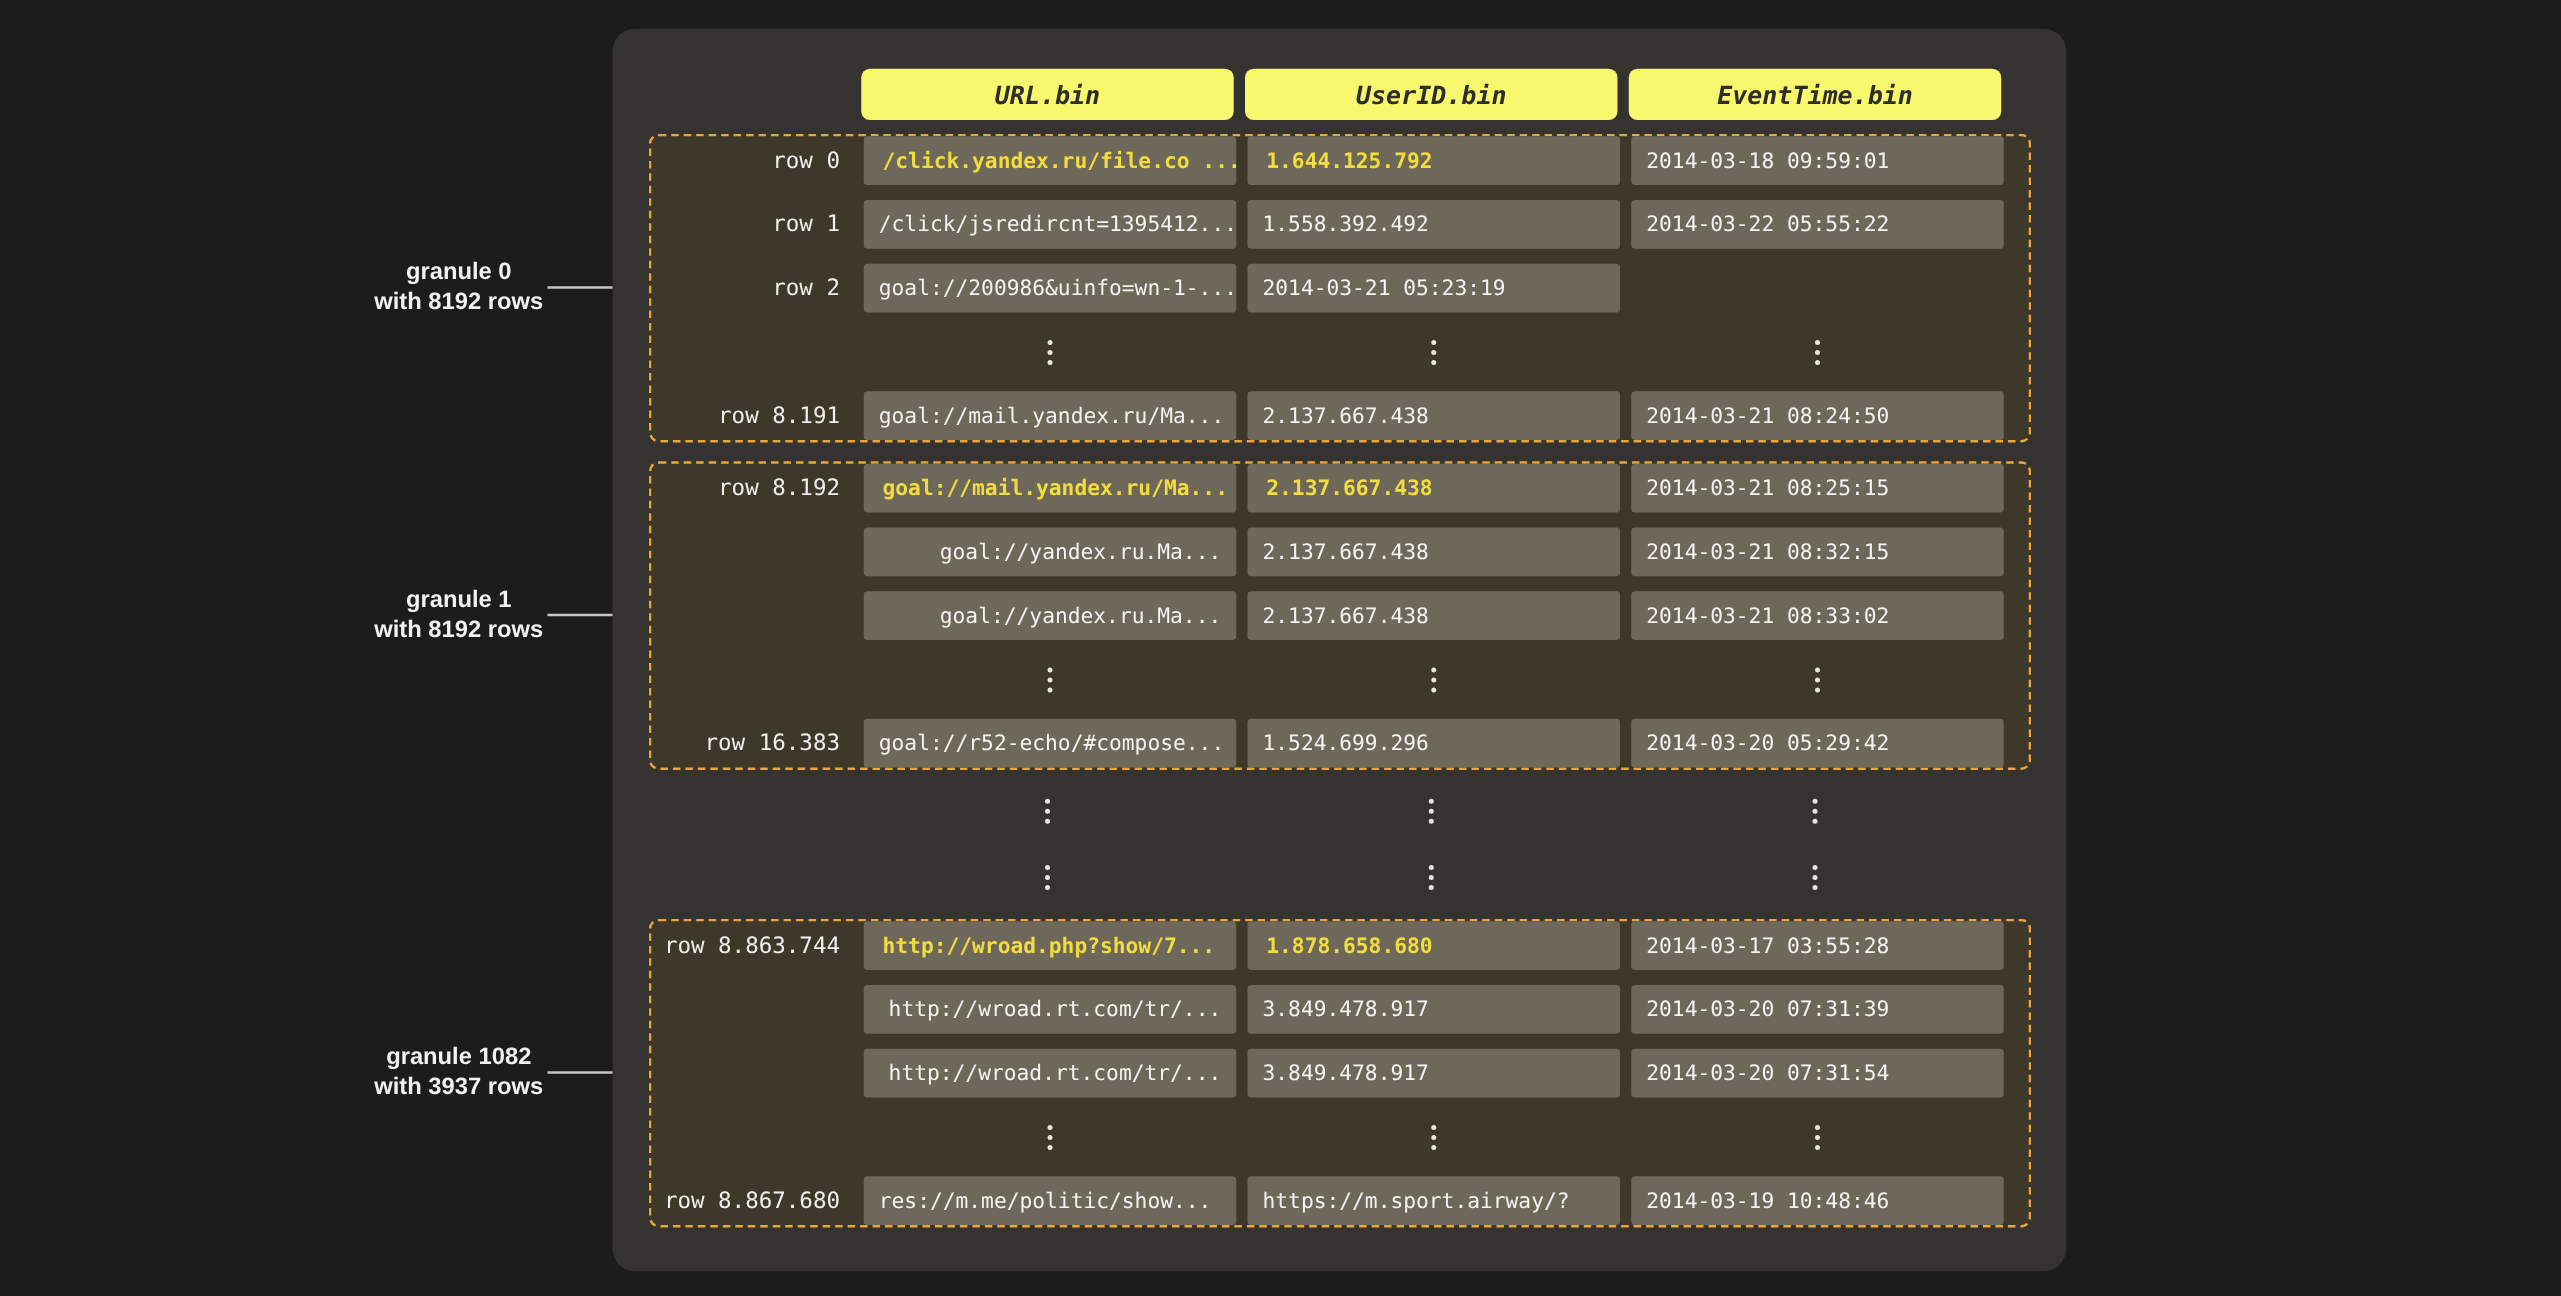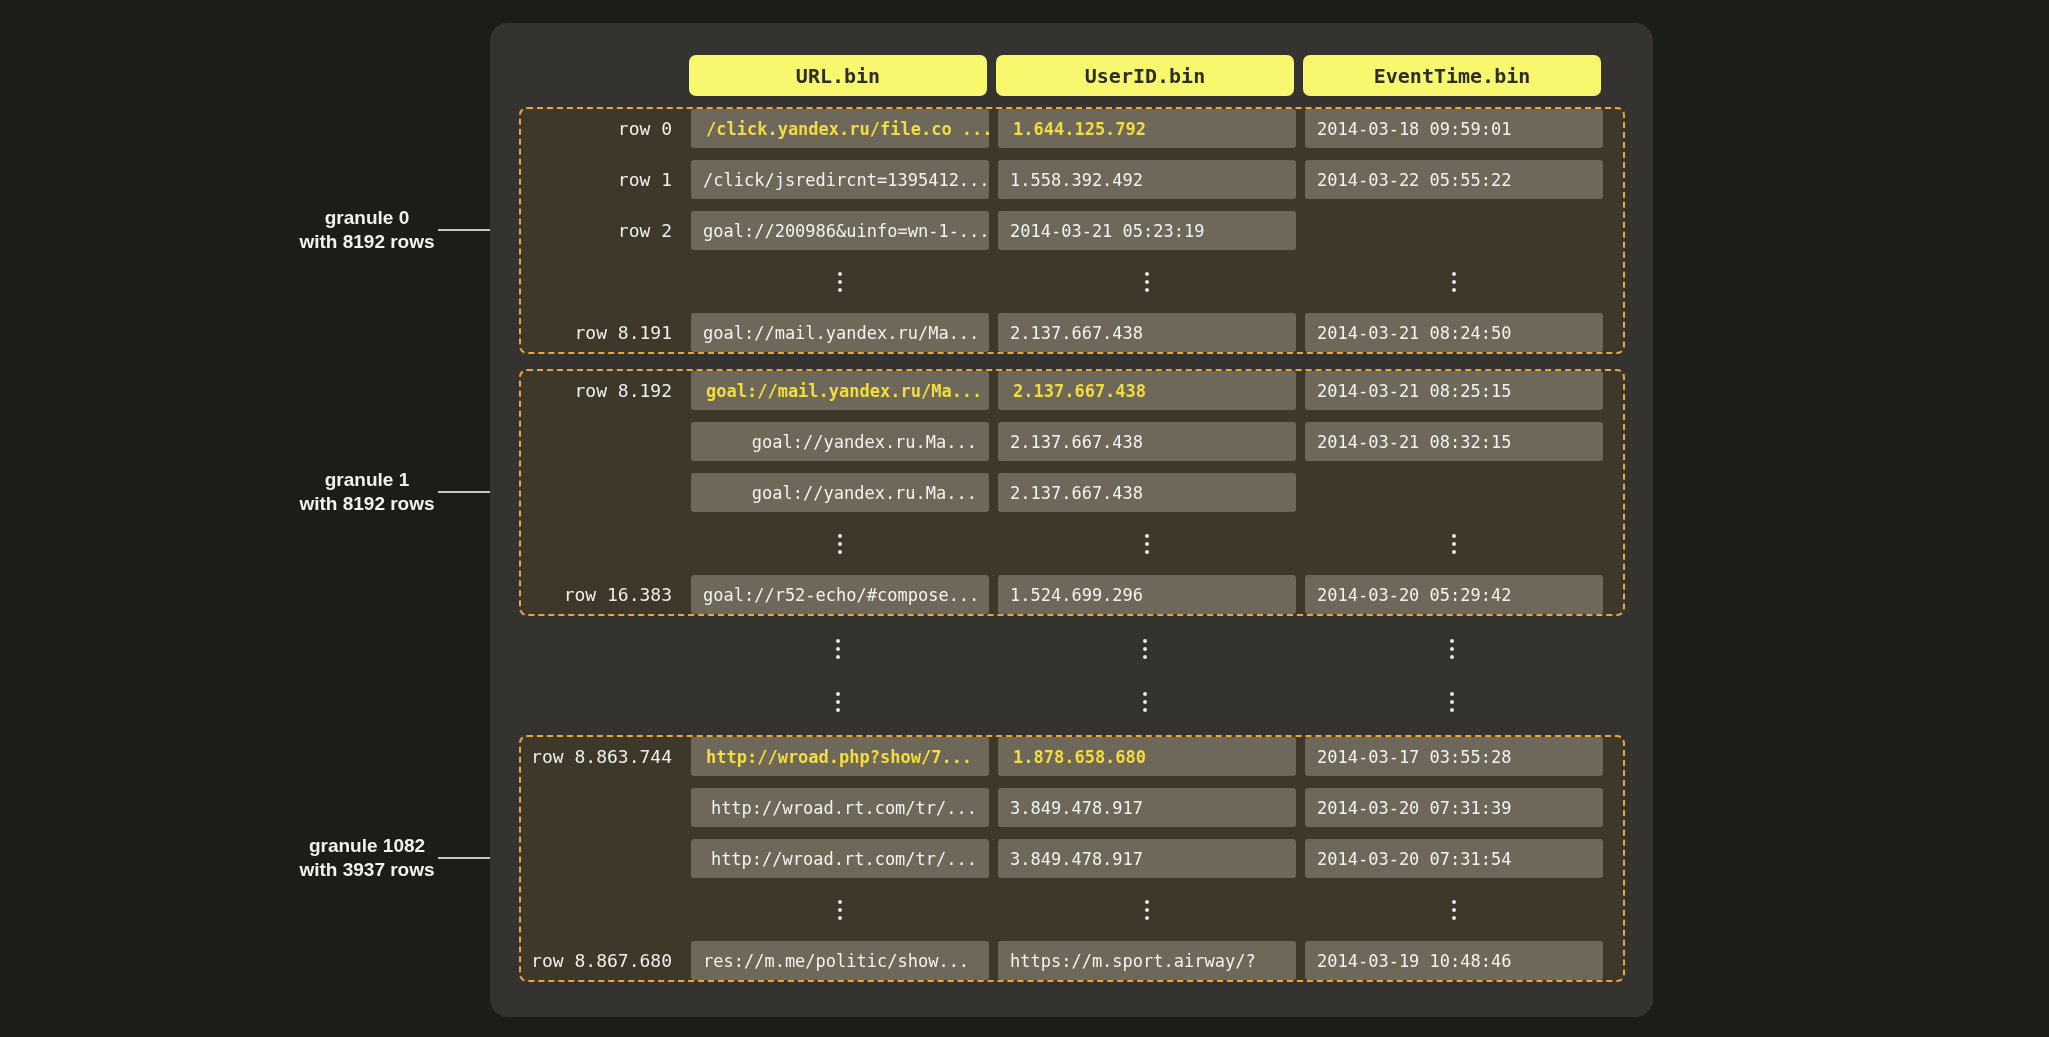--- a/index.html
+++ b/index.html
@@ -32,20 +32,21 @@
   }
   .header-pill {
     background: var(--header-bg, #f8f86e);
     color: var(--header-text, #2e2d29);
     border-radius: 7px;
     font-weight: bold;
     font-size: 20px;
     display: flex;
     align-items: center;
     justify-content: center;
+    font-style: italic;
   }
   .granule {
     margin-left: 29px;
     width: 1106px;
     border: 2px dashed var(--granule-border, #e8a63c);
     border-radius: 8px;
     background: var(--granule-bg, #3d3829);
     display: flex;
     flex-direction: column;
     gap: 12px;
@@ -214,20 +215,21 @@
         <div class="grid-row">
           <div class="row-label"></div>
           <div class="cell align-right">goal://yandex.ru.Ma...</div>
           <div class="cell">2.137.667.438</div>
           <div class="cell">2014-03-21 08:32:15</div>
         </div>
         <div class="grid-row">
           <div class="row-label"></div>
           <div class="cell align-right">goal://yandex.ru.Ma...</div>
           <div class="cell">2.137.667.438</div>
+          <div class="cell">2014-03-21 08:33:02</div>
         </div>
         <div class="grid-row">
           <div class="row-label"></div>
           <div class="cell ghost">
             <span class="vdots">
               <i></i>
               <i></i>
               <i></i>
             </span>
           </div>

